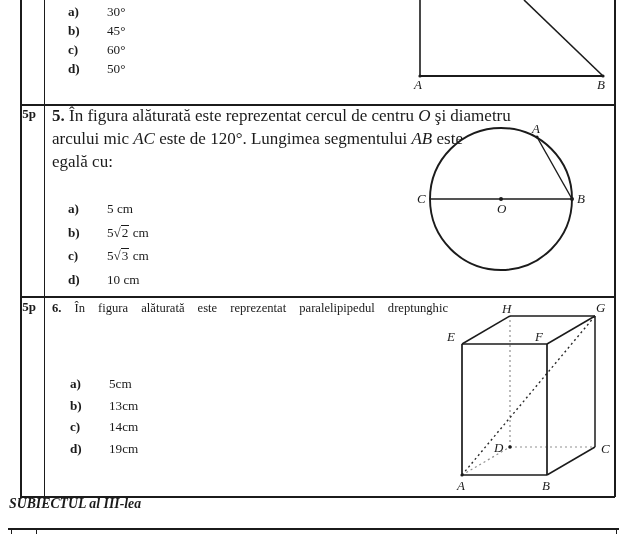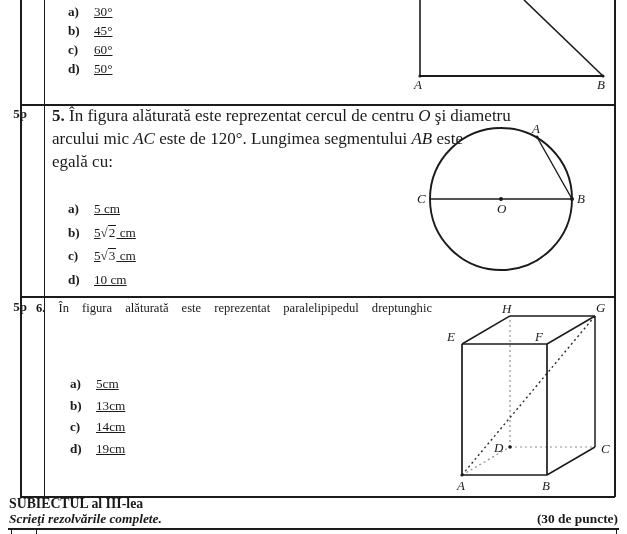--- a/index.html
+++ b/index.html
@@ -3,47 +3,47 @@
 <meta charset="utf-8">
 <style>
   html,body{margin:0;padding:0;background:#e8e8e8;}
   .page{
     position:relative;width:627px;height:534px;background:#ffffff;
     font-family:"Liberation Serif","DejaVu Serif",serif;color:#1b1b1b;
     overflow:hidden;
   }
   .bline{position:absolute;background:#1b1b1b;}
   
-  .cell-mark{position:absolute;left:8px;width:24px;text-align:center;
+  .cell-mark{position:absolute;left:17px;width:24px;text-align:center;
     font-weight:bold;font-size:13px;}
   
   .qtext{position:absolute;}
   .tline{white-space:nowrap;text-align:justify;text-align-last:justify;
     height:23px;line-height:23px;}
   .tline.last{text-align-last:left;}
   .seg-r{font-style:normal;}
   .seg-i{font-style:italic;}
   .seg-b{font-weight:bold;}
   .sqrt{display:inline-block;white-space:nowrap;}
   .sqrt .rdx{display:inline-block;transform:translateY(-0.5px);}
   .sqrt .rad{display:inline-block;border-top:1.2px solid #1b1b1b;padding:0 1px;line-height:1.05;}
   
   .opts{position:absolute;font-size:13.2px;}
   .opt-row{display:flex;align-items:baseline;}
   .opt-label{font-weight:bold;width:24px;flex:0 0 24px;}
-  .opt-val{margin-left:2px;text-decoration:underline;}
+  .opt-val{margin-left:15px;}
   .opts.sp19 .opt-row{height:19px;}
   .opts.sp23 .opt-row{height:23.5px;}
   .opts.sp21 .opt-row{height:21.5px;}
   
   .fig{position:absolute;}
   .fig text{font-family:"Liberation Serif","DejaVu Serif",serif;font-style:italic;
     font-size:13px;fill:#1b1b1b;}
   
-  .footer-title{position:absolute;left:9px;top:496px;font-weight:bold;font-size:13.8px;}
+  .footer-title{position:absolute;left:9px;top:496px;font-weight:bold;font-size:13.8px;font-style:italic;}
   .footer-row{position:absolute;left:9px;top:511px;width:609px;display:flex;
     justify-content:space-between;align-items:baseline;}
   .footer-sub{font-weight:bold;font-style:italic;font-size:13.4px;}
   .footer-points{font-weight:bold;font-size:13.4px;}
 </style>
 </head>
 <body>
 
 <div class="page">
 
@@ -115,21 +115,21 @@
     <circle cx="86" cy="80" r="2" fill="#1b1b1b"></circle>
     <circle cx="157" cy="80" r="2" fill="#1b1b1b"></circle>
     <circle cx="122" cy="18" r="1.6" fill="#1b1b1b"></circle>
     <text x="2" y="84">C</text>
     <text x="117" y="14">A</text>
     <text x="162" y="84">B</text>
     <text x="82" y="94">O</text>
   </svg>
 
   <div class="cell-mark" style="top:299px;">5p</div>
-  <div class="qtext" style="left:36px;top:297px;width:396px;font-size:12.6px;">
+  <div class="qtext" style="left:52px;top:297px;width:396px;font-size:12.6px;">
     <div class="tline"><span class="seg-b">6.</span><span class="seg-r"> În figura alăturată este reprezentat paralelipipedul dreptunghic</span></div>
   </div>
   <div class="opts sp21" style="left:70px;top:376px;">
     <div class="opt-row">
       <span class="opt-label">a)</span>
       <span class="opt-val"><span class="seg-r">5cm</span></span>
     </div>
     <div class="opt-row">
       <span class="opt-label">b)</span>
       <span class="opt-val"><span class="seg-r">13cm</span></span>
@@ -169,22 +169,18 @@
     <text x="97" y="190">B</text>
     <text x="156" y="153">C</text>
     <text x="49" y="152">D</text>
     <text x="2" y="41">E</text>
     <text x="90" y="41">F</text>
     <text x="57" y="13">H</text>
     <text x="151" y="12">G</text>
   </svg>
 
   <div class="footer-title">SUBIECTUL al III-lea</div>
-  <div class="footer-row">
-    <span class="footer-sub">Scrieţi rezolvările complete.</span>
-    <span class="footer-points">(30 de puncte)</span>
-  </div>
   <div class="bline" style="left:8px;top:528px;width:611px;height:1.8px;"></div>
   <div class="bline" style="left:11px;top:530px;width:1.4px;height:4px;"></div>
   <div class="bline" style="left:36px;top:530px;width:1.4px;height:4px;"></div>
   <div class="bline" style="left:616px;top:530px;width:1.4px;height:4px;"></div>
 
 </div>
 
 </body></html>

